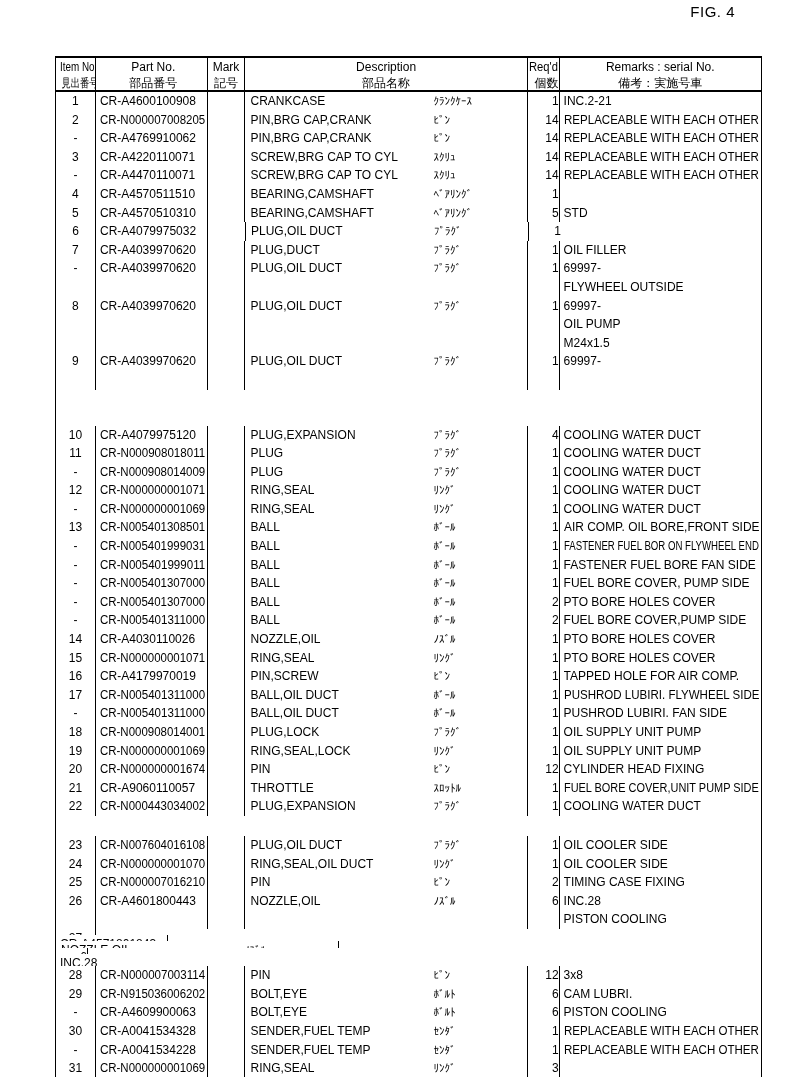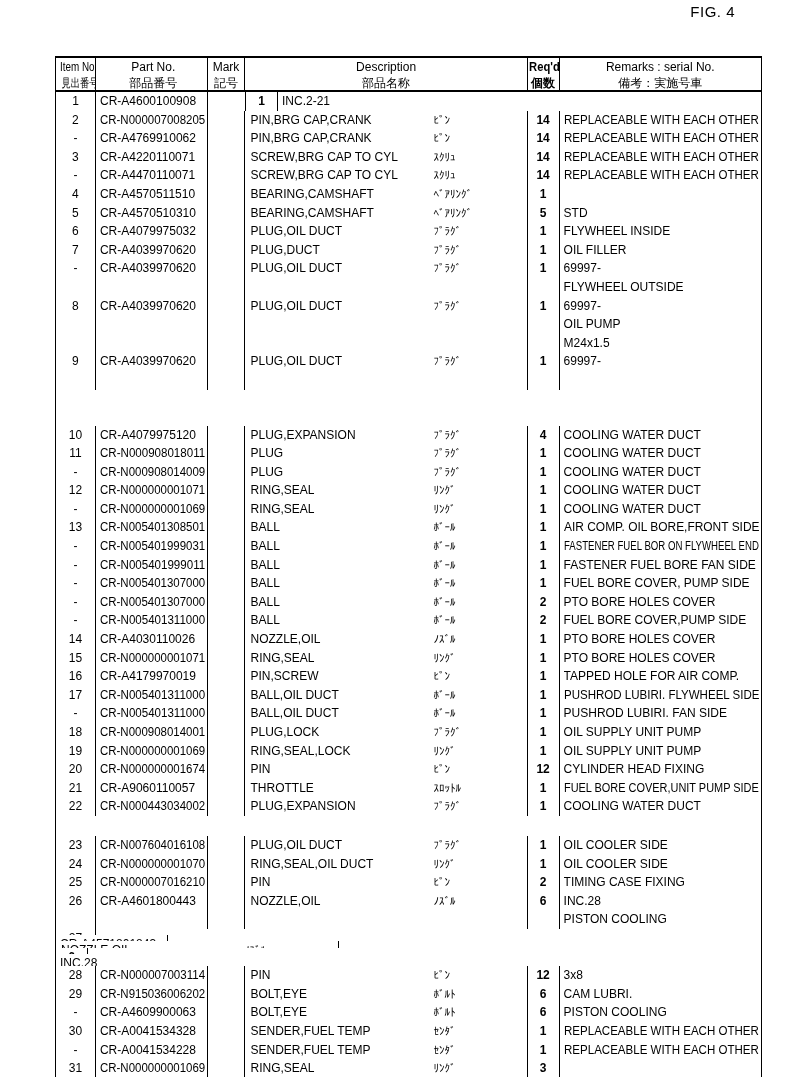--- a/index.html
+++ b/index.html
@@ -30,21 +30,21 @@
   .tr{display:flex;align-items:stretch;}
   .td{
     box-sizing:border-box;border-right:1px solid #000;
     font-size:12px;line-height:18.6px;overflow:hidden;white-space:nowrap;
   }
   .td:last-child{border-right:none;}
   .c-item{width:40px;text-align:center;}
   .c-part{width:112px;padding-left:4px;}
   .c-mark{width:38px;}
   .c-desc{width:283px;padding-left:5px;position:relative;}
-  .c-reqd{width:32px;text-align:center;font-weight:bold;}
+  .c-reqd{width:32px;text-align:right;}
   .c-rem{width:202px;padding-left:4px;}
   .kana{position:absolute;left:188px;top:0;font-size:11px;line-height:18.6px;}
   .rem-line{height:18.6px;line-height:18.6px;overflow:hidden;}
   .fit{display:inline-block;white-space:nowrap;transform-origin:left center;}
   .th .fit{transform-origin:center center;}
 </style>
 </head>
 <body>
 
 <div class="page">
@@ -78,20 +78,21 @@
         <div><span class="fit">Remarks : serial No.</span></div>
         <div><span class="fit">備考：実施号車</span></div>
       </div>
     </div>
 
     <div class="tbody">
         <div class="tr" style="height: 18.6px;">
           <div class="td c-item">1</div>
           <div class="td c-part"><span class="fit">CR-A4600100908</span></div>
           <div class="td c-mark"></div>
+          <div class="td c-desc"><span class="fit">CRANKCASE</span><span class="kana">ｸﾗﾝｸｹｰｽ</span></div>
           <div class="td c-reqd">1</div>
           <div class="td c-rem">
             <div class="rem-line"><span class="fit">INC.2-21</span></div>
           </div>
         </div>
         <div class="tr" style="height: 18.6px;">
           <div class="td c-item">2</div>
           <div class="td c-part"><span class="fit" style="transform: scaleX(0.955);">CR-N000007008205</span></div>
           <div class="td c-mark"></div>
           <div class="td c-desc"><span class="fit">PIN,BRG CAP,CRANK</span><span class="kana">ﾋﾟﾝ</span></div>
@@ -149,23 +150,20 @@
           <div class="td c-rem">
             <div class="rem-line"><span class="fit">STD</span></div>
           </div>
         </div>
         <div class="tr" style="height: 18.6px;">
           <div class="td c-item">6</div>
           <div class="td c-part"><span class="fit">CR-A4079975032</span></div>
           <div class="td c-mark"></div>
           <div class="td c-desc"><span class="fit">PLUG,OIL DUCT</span><span class="kana">ﾌﾟﾗｸﾞ</span></div>
           <div class="td c-reqd">1</div>
-          <div class="td c-rem">
-            <div class="rem-line"><span class="fit">FLYWHEEL INSIDE</span></div>
-          </div>
         </div>
         <div class="tr" style="height: 18.6px;">
           <div class="td c-item">7</div>
           <div class="td c-part"><span class="fit">CR-A4039970620</span></div>
           <div class="td c-mark"></div>
           <div class="td c-desc"><span class="fit">PLUG,DUCT</span><span class="kana">ﾌﾟﾗｸﾞ</span></div>
           <div class="td c-reqd">1</div>
           <div class="td c-rem">
             <div class="rem-line"><span class="fit">OIL FILLER</span></div>
           </div>

